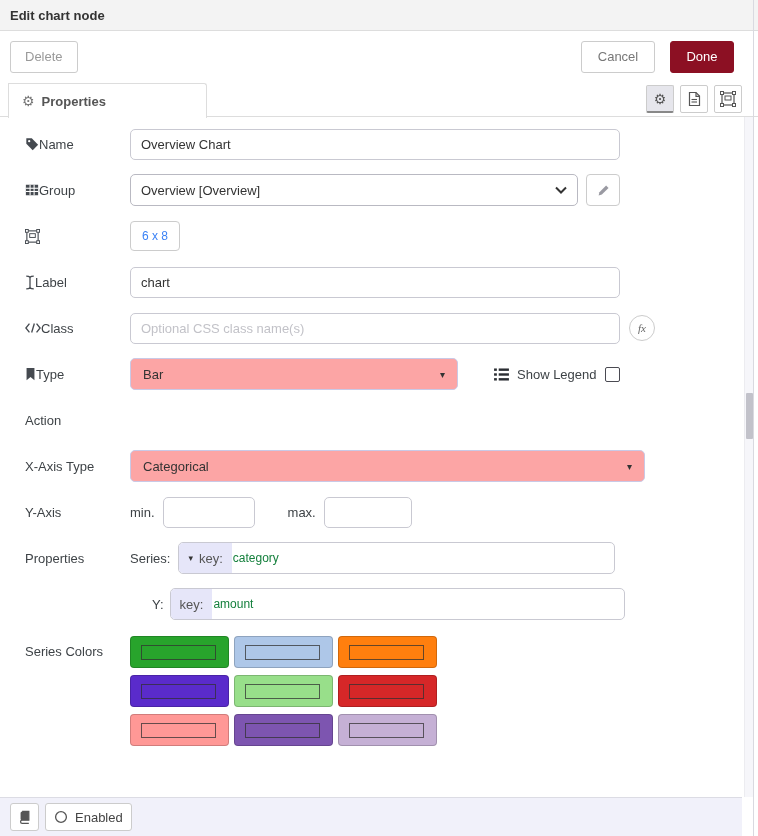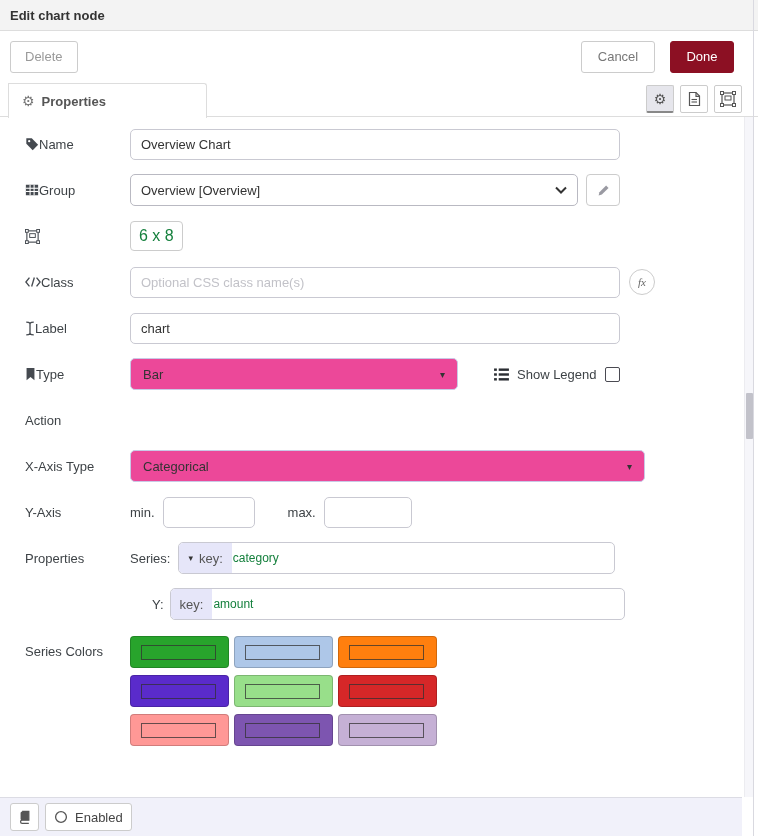--- a/index.html
+++ b/index.html
@@ -34,25 +34,25 @@
   .content { position:absolute; top:117px; left:0; right:0; bottom:39px; background:#fff; overflow:hidden; }
   .row { display:flex; align-items:center; margin:0 0 14px 25px; min-height:32px; }
   .content .row:first-child { margin-top:11px; }
   .lbl { width:105px; flex:0 0 105px; display:flex; align-items:center; font-size:13px; color:#3e4347; }
   .lbl svg { flex:0 0 auto; }
   .txt-input { height:31px; border:1px solid #c9c9d2; border-radius:5px; padding:0 10px; font-size:13px; color:#333; font-family:inherit; outline:none; background:#fff; }
   .txt-input::placeholder { color:#c2c2c8; }
   .w-main { width:490px; }
   .sel { height:32px; border:1px solid #b9b9c2; border-radius:5px; background:#fff; display:flex; align-items:center; padding:0 10px; font-size:13px; color:#333; cursor:pointer; }
   .sel .sel-text { flex:1; }
-  .dd-lav { height:32px; border:1px solid #c9c9e6; border-radius:5px; background:#ec4899; display:flex; align-items:center; padding:0 12px; font-size:13px; color:#333; cursor:pointer; }
+  .dd-lav { height:32px; border:1px solid #c9c9e6; border-radius:5px; background:#fca5a5; display:flex; align-items:center; padding:0 12px; font-size:13px; color:#333; cursor:pointer; }
   .dd-lav .sel-text { flex:1; }
   .caret { font-size:10px; color:#333; }
   .sq-btn { height:32px; width:34px; border:1px solid #ccc; border-radius:4px; background:#fff; display:flex; align-items:center; justify-content:center; margin-left:8px; cursor:pointer; }
-  .size-btn { height:30px; min-width:50px; border:1px solid #ccc; border-radius:4px; background:#fff; color:#15803d; font-size:16px; display:flex; align-items:center; justify-content:center; padding:0 8px; cursor:pointer; }
+  .size-btn { height:30px; min-width:50px; border:1px solid #ccc; border-radius:4px; background:#fff; color:#3b82f6; font-size:12px; display:flex; align-items:center; justify-content:center; padding:0 8px; cursor:pointer; }
   .fx-btn { width:26px; height:26px; border:1px solid #ccc; border-radius:50%; background:#fff; margin-left:9px; display:flex; align-items:center; justify-content:center; font-family:"Liberation Serif", serif; font-style:italic; font-size:11px; color:#666; cursor:pointer; }
   .legend-wrap { display:flex; align-items:center; margin-left:36px; gap:8px; }
   .legend-text { font-size:13px; color:#3e4347; }
   .checkbox { width:15px; height:15px; border:1.5px solid #4a4a52; border-radius:2px; background:#fff; cursor:pointer; }
   .inline-lbl { font-size:13px; color:#3e4347; }
   .ti { height:32px; border:1px solid #c9c9d2; border-radius:5px; background:#fff; display:flex; align-items:stretch; overflow:hidden; }
   .ti-prefix { background:#e6e6f9; display:flex; align-items:center; gap:6px; padding:0 9px; font-size:13px; color:#555; cursor:pointer; border-radius:4px 0 0 4px; }
   .ti-input { border:none; outline:none; flex:1; padding:0 1px; font-size:12px; color:#15803d; font-family:inherit; background:transparent; }
   .colors-grid { display:grid; grid-template-columns:repeat(3, 99px); gap:7px 5px; }
   .swatch { height:32px; border-radius:4px; border:1px solid rgba(0,0,0,0.18); position:relative; cursor:pointer; }
@@ -161,45 +161,45 @@
           <rect x="0.5" y="12.5" width="3" height="3" fill="#fff" stroke="#454a50"></rect>
           <rect x="12.5" y="12.5" width="3" height="3" fill="#fff" stroke="#454a50"></rect>
           <rect x="5" y="5" width="6" height="4" fill="none" stroke="#454a50"></rect>
         </svg>
       </div>
       <div class="size-btn">6 x 8</div>
     </div>
 
     <div class="row">
       <div class="lbl">
+        <svg width="10" height="15" viewBox="0 0 10 16">
+          <g stroke="#454a50" stroke-width="1.4" fill="none">
+            <path d="M1 1.2 Q3.8 1.2 5 2.4 Q6.2 1.2 9 1.2"></path>
+            <line x1="5" y1="2.4" x2="5" y2="13.6"></line>
+            <path d="M1 14.8 Q3.8 14.8 5 13.6 Q6.2 14.8 9 14.8"></path>
+          </g>
+        </svg>
+        <span>Label</span>
+      </div>
+      <input class="txt-input w-main" value="chart" style="">
+    </div>
+
+    <div class="row">
+      <div class="lbl">
         <svg width="16" height="12" viewBox="0 0 18 12">
           <g stroke="#454a50" stroke-width="1.5" fill="none">
             <polyline points="5,1 1,6 5,11"></polyline>
             <polyline points="13,1 17,6 13,11"></polyline>
             <line x1="10.5" y1="1" x2="7.5" y2="11"></line>
           </g>
         </svg>
         <span>Class</span>
       </div>
       <input class="txt-input w-main" placeholder="Optional CSS class name(s)" style="">
       <div class="fx-btn">fx</div>
-    </div>
-
-    <div class="row">
-      <div class="lbl">
-        <svg width="10" height="15" viewBox="0 0 10 16">
-          <g stroke="#454a50" stroke-width="1.4" fill="none">
-            <path d="M1 1.2 Q3.8 1.2 5 2.4 Q6.2 1.2 9 1.2"></path>
-            <line x1="5" y1="2.4" x2="5" y2="13.6"></line>
-            <path d="M1 14.8 Q3.8 14.8 5 13.6 Q6.2 14.8 9 14.8"></path>
-          </g>
-        </svg>
-        <span>Label</span>
-      </div>
-      <input class="txt-input w-main" value="chart" style="">
     </div>
 
     <div class="row">
       <div class="lbl">
         <svg width="11" height="14" viewBox="0 0 12 16">
           <path d="M1.5 1h9v14l-4.5-3.6L1.5 15z" fill="#454a50"></path>
         </svg>
         <span>Type</span>
       </div>
       <div class="dd-lav" style="width:328px;">

